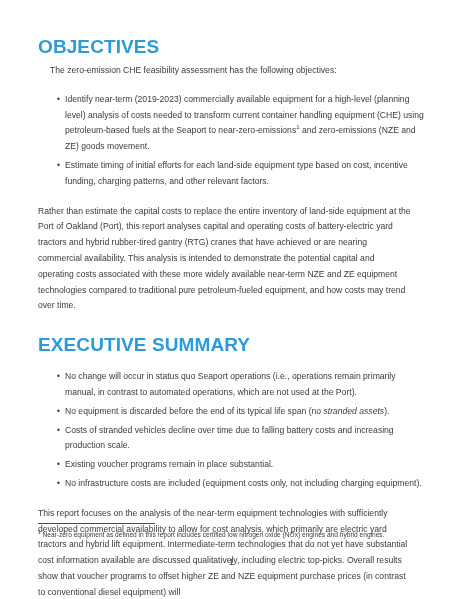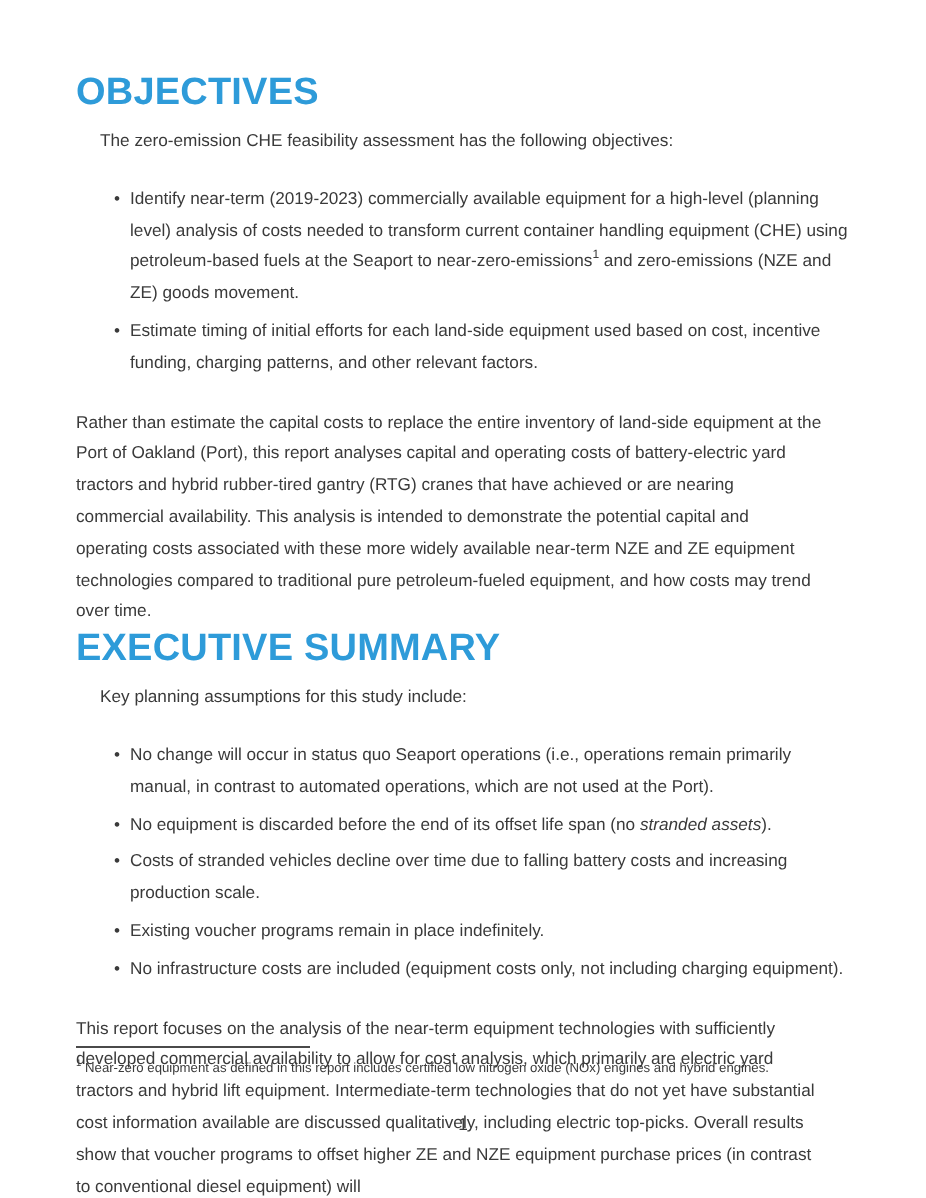--- a/index.html
+++ b/index.html
@@ -29,20 +29,21 @@
     font-family: "Liberation Sans", sans-serif;
     font-size: 19px;
     line-height: 22px;
     font-weight: bold;
     color: #2E9BD9;
     letter-spacing: 0.1px;
     margin: 0 0 5px 0;
     padding: 0;
   }
   h1.section-heading.second {
+    margin-top: 20px;
   }
   p.body-text {
     font-size: 8.6px;
     line-height: 15.8px;
     margin: 0 0 0 12px;
     padding: 0;
     text-align: left;
     color: #3a3a3a;
   }
   p.body-para {
@@ -129,46 +130,45 @@
 
     <p class="body-text">The zero-emission CHE feasibility assessment has the following objectives:</p>
 
     <ul class="bullets">
       <li>
         <span class="bullet-dot">•</span>
         <span class="li-text"><span>Identify near-term (2019-2023) commercially available equipment for a high-level (planning level) analysis of costs needed to transform current container handling equipment (CHE) using petroleum-based fuels at the Seaport to near-zero-emissions</span><sup class="fn-ref">1</sup><span> and zero-emissions (NZE and ZE) goods movement.</span></span>
       </li>
       <li>
         <span class="bullet-dot">•</span>
-        <span class="li-text">Estimate timing of initial efforts for each land-side equipment used based on cost, incentive funding, charging patterns, and other relevant factors.</span>
+        <span class="li-text">Estimate timing of initial efforts for each land-side equipment type based on cost, incentive funding, charging patterns, and other relevant factors.</span>
       </li>
     </ul>
 
     <p class="body-para">Rather than estimate the capital costs to replace the entire inventory of land-side equipment at the Port of Oakland (Port), this report analyses capital and operating costs of battery-electric yard tractors and hybrid rubber-tired gantry (RTG) cranes that have achieved or are nearing commercial availability. This analysis is intended to demonstrate the potential capital and operating costs associated with these more widely available near-term NZE and ZE equipment technologies compared to traditional pure petroleum-fueled equipment, and how costs may trend over time.</p>
 
     <h1 class="section-heading second">EXECUTIVE SUMMARY</h1>
 
-    <p class="body-text">Key planning assumptions for this study include:</p>
 
     <ul class="bullets">
       <li>
         <span class="bullet-dot">•</span>
         <span class="li-text">No change will occur in status quo Seaport operations (i.e., operations remain primarily manual, in contrast to automated operations, which are not used at the Port).</span>
       </li>
       <li>
         <span class="bullet-dot">•</span>
-        <span class="li-text"><span>No equipment is discarded before the end of its offset life span (no </span><em class="italic">stranded assets</em><span>).</span></span>
+        <span class="li-text"><span>No equipment is discarded before the end of its typical life span (no </span><em class="italic">stranded assets</em><span>).</span></span>
       </li>
       <li>
         <span class="bullet-dot">•</span>
         <span class="li-text">Costs of stranded vehicles decline over time due to falling battery costs and increasing production scale.</span>
       </li>
       <li>
         <span class="bullet-dot">•</span>
-        <span class="li-text">Existing voucher programs remain in place indefinitely.</span>
+        <span class="li-text">Existing voucher programs remain in place substantial.</span>
       </li>
       <li>
         <span class="bullet-dot">•</span>
         <span class="li-text">No infrastructure costs are included (equipment costs only, not including charging equipment).</span>
       </li>
     </ul>
 
     <p class="body-para">This report focuses on the analysis of the near-term equipment technologies with sufficiently developed commercial availability to allow for cost analysis, which primarily are electric yard tractors and hybrid lift equipment. Intermediate-term technologies that do not yet have substantial cost information available are discussed qualitatively, including electric top-picks. Overall results show that voucher programs to offset higher ZE and NZE equipment purchase prices (in contrast to conventional diesel equipment) will</p>
 
   </div>

